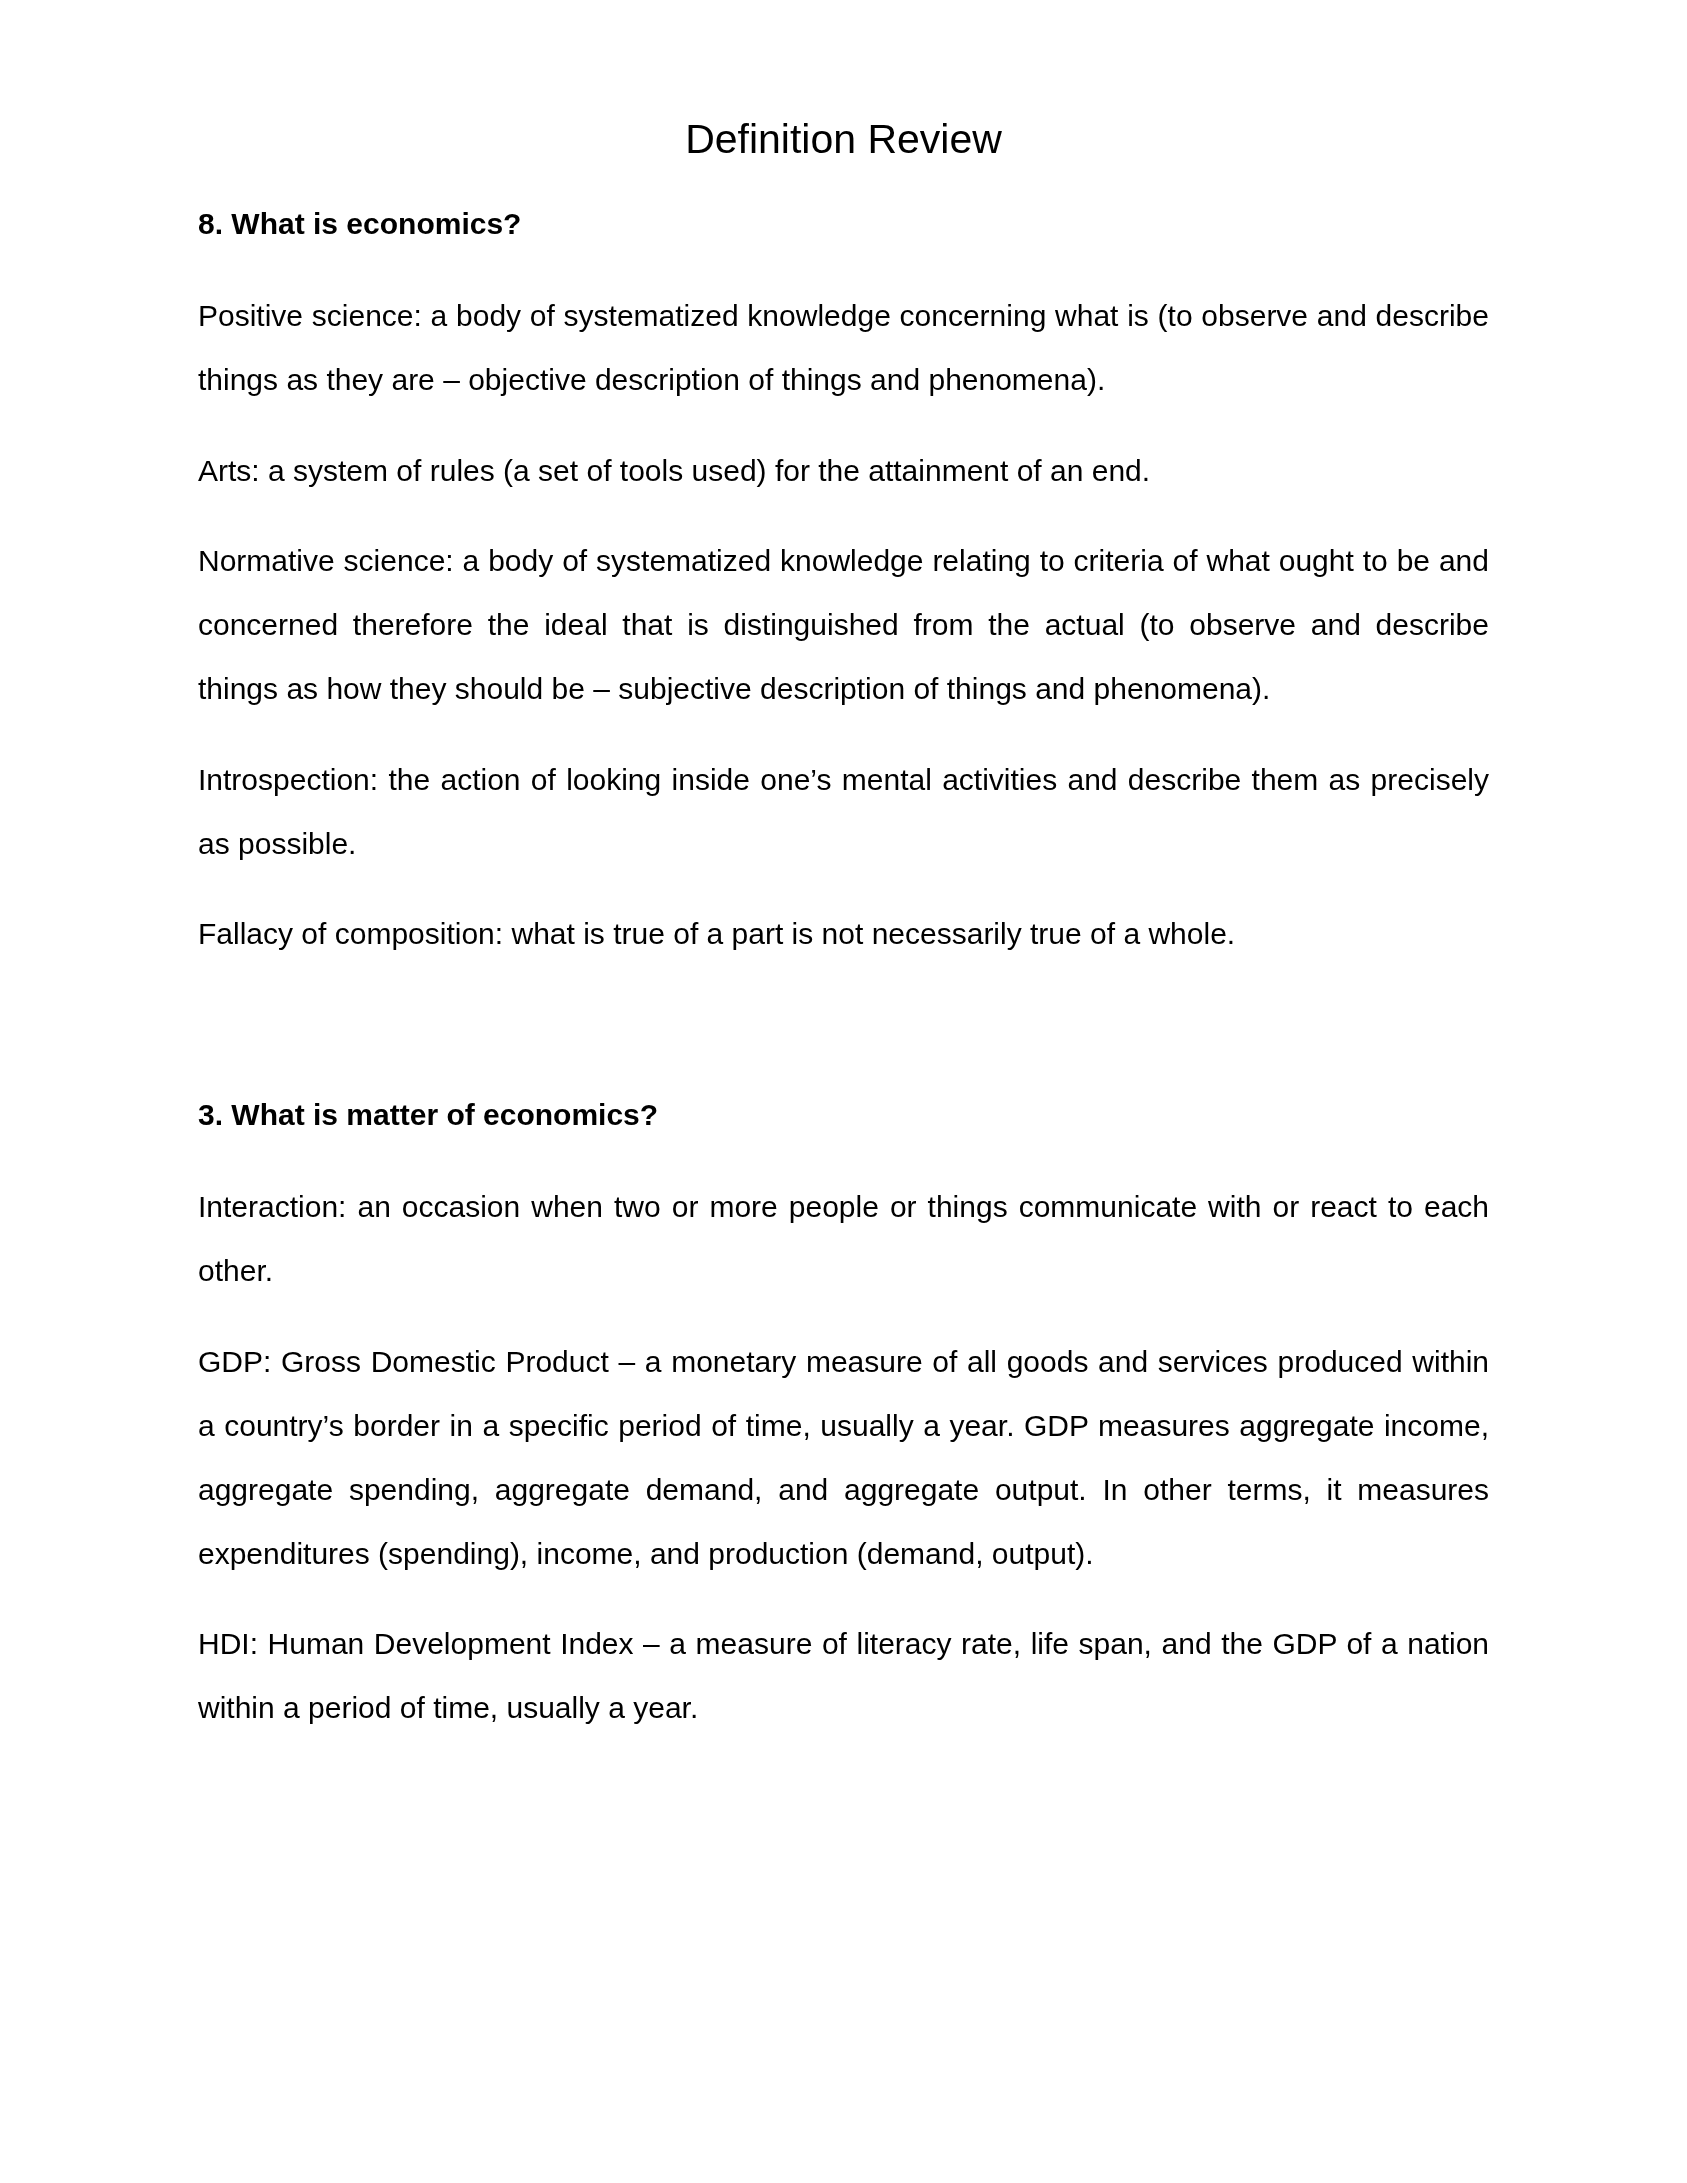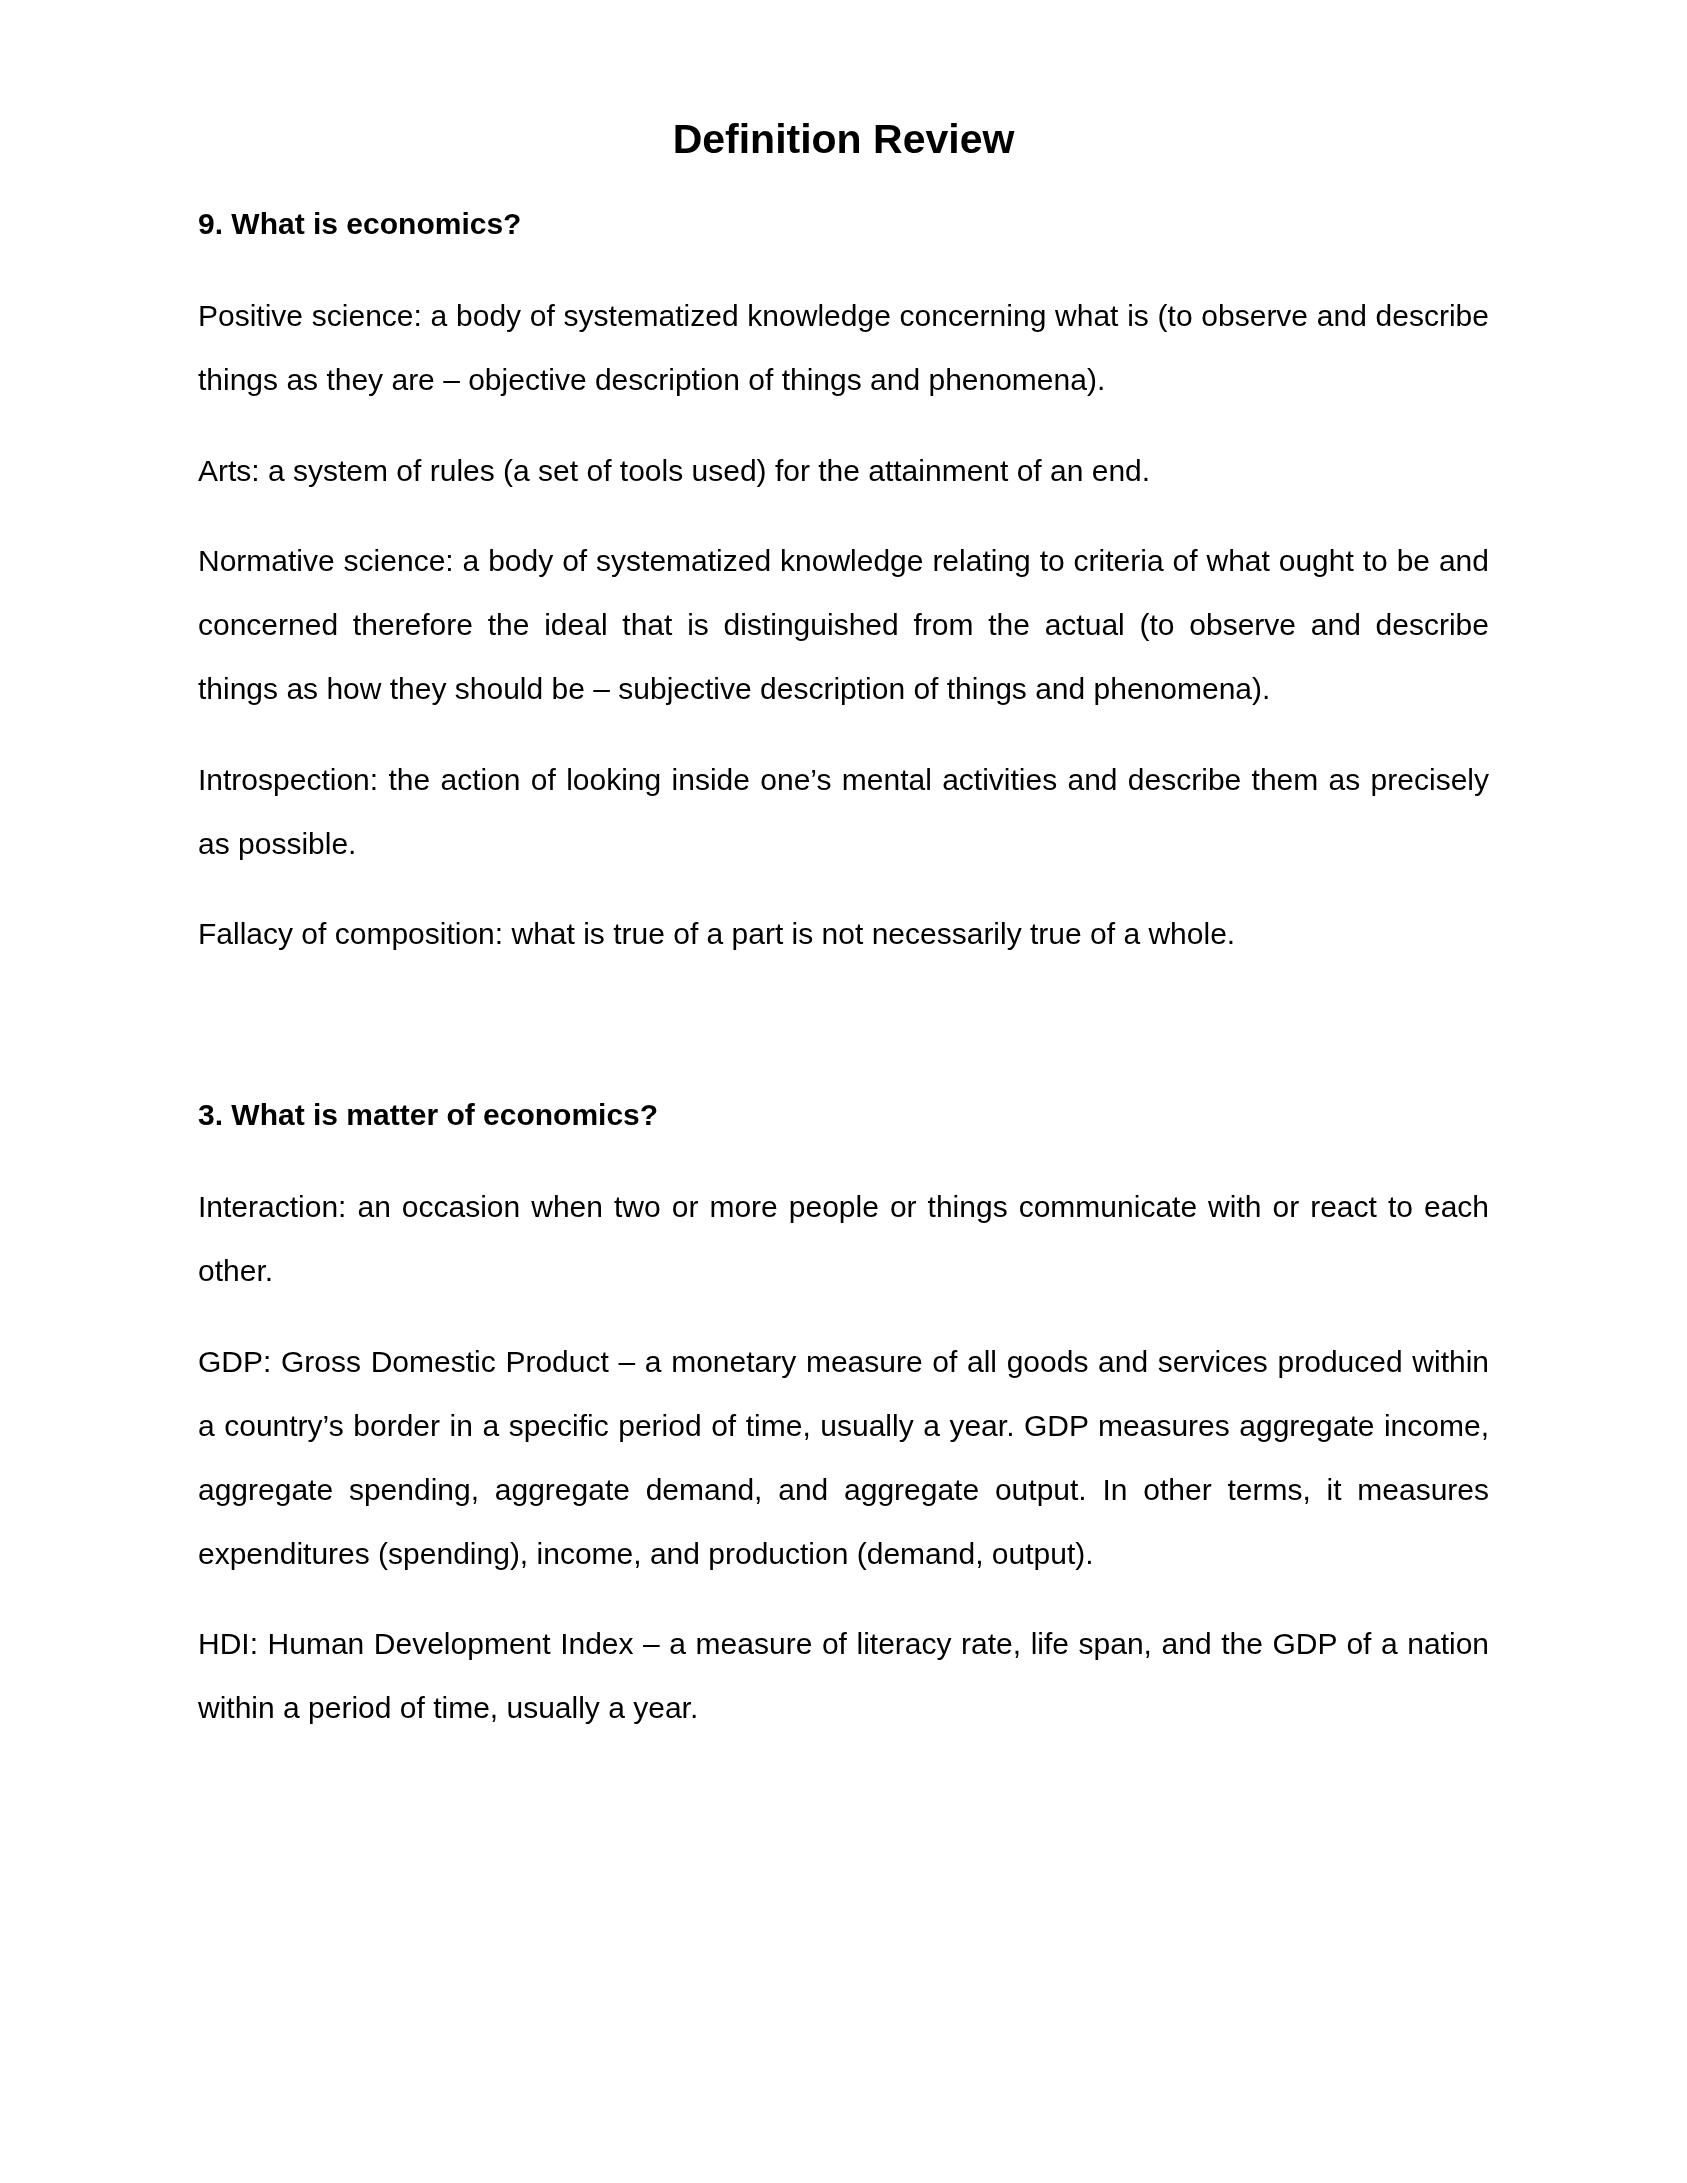--- a/index.html
+++ b/index.html
@@ -18,21 +18,21 @@
     box-sizing: border-box;
     width: 1687px;
     height: 2183px;
     padding: 107px 198px 0 198px;
     background: #ffffff;
     overflow: hidden;
   }
   .doc-title {
     font-size: 41px;
     line-height: 64px;
-    font-weight: bold;
+    font-weight: normal;
     text-align: center;
     margin: 0 0 21px 0;
   }
   .section-heading {
     font-size: 30px;
     line-height: 64px;
     font-weight: bold;
     text-align: left;
     margin: 0 0 28px 0;
   }
@@ -49,21 +49,21 @@
   }
 </style>
 </head>
 <body>
 
 <main class="page">
 
   <h1 class="doc-title">Definition Review</h1>
 
   <section>
-    <h2 class="section-heading">9. What is economics?</h2>
+    <h2 class="section-heading">8. What is economics?</h2>
 
     <p class="doc-paragraph">Positive science: a body of systematized knowledge concerning what is (to observe and describe things as they are – objective description of things and phenomena).</p>
 
     <p class="doc-paragraph">Arts: a system of rules (a set of tools used) for the attainment of an end.</p>
 
     <p class="doc-paragraph">Normative science: a body of systematized knowledge relating to criteria of what ought to be and concerned therefore the ideal that is distinguished from the actual (to observe and describe things as how they should be – subjective description of things and phenomena).</p>
 
     <p class="doc-paragraph">Introspection: the action of looking inside one’s mental activities and describe them as precisely as possible.</p>
 
 

